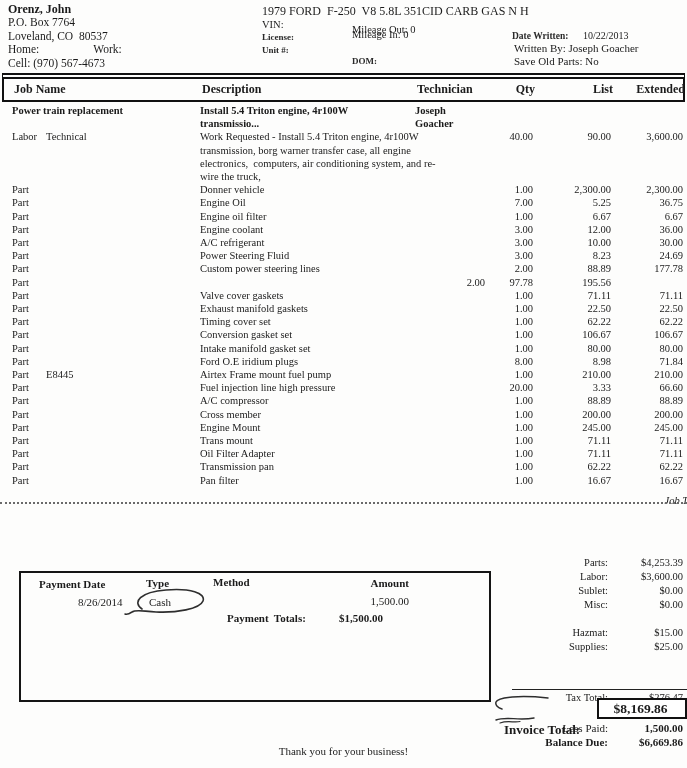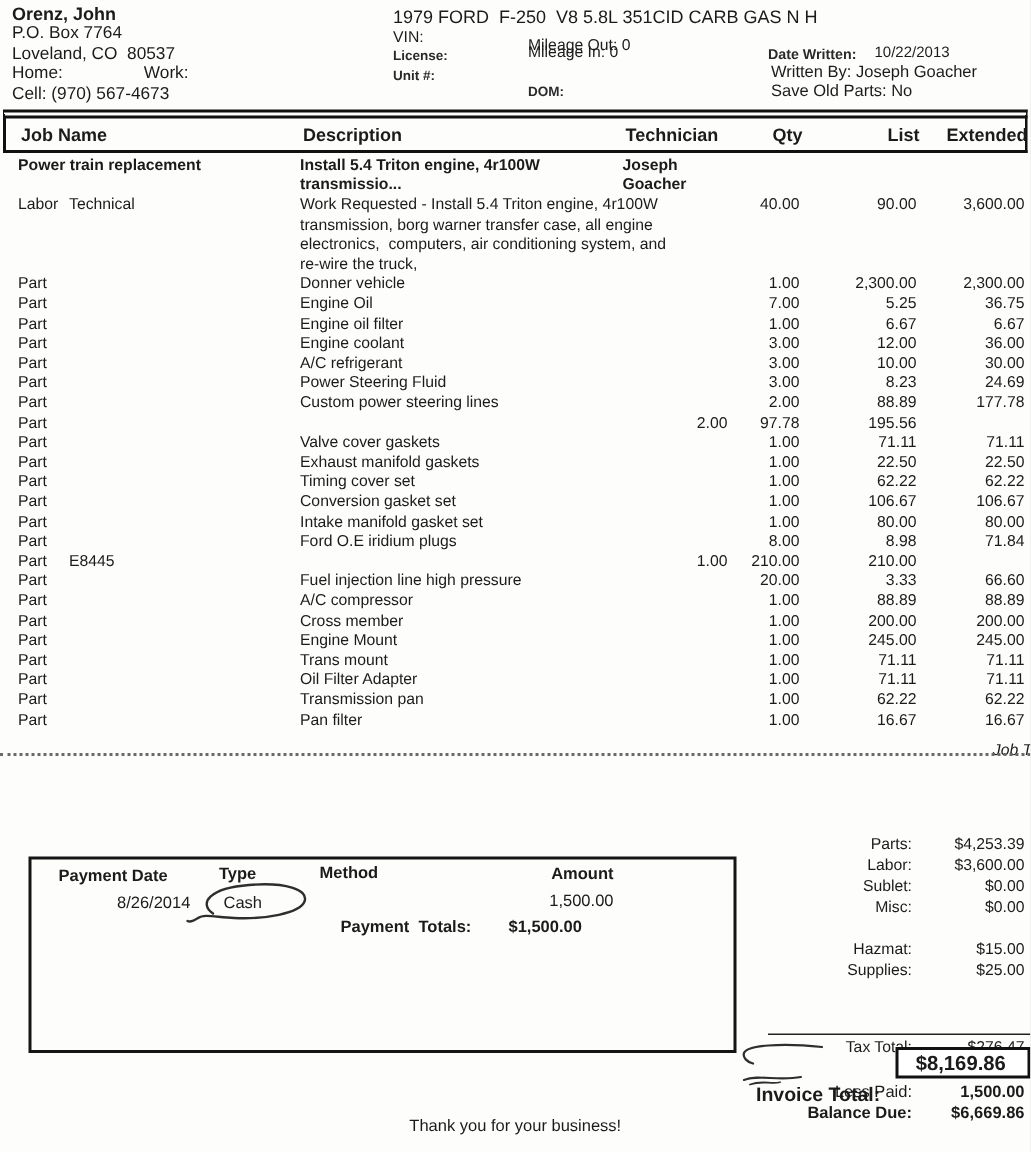--- a/index.html
+++ b/index.html
@@ -1,19 +1,19 @@
 <!DOCTYPE html>
 <html><head>
 <meta charset="utf-8">
 <style>
   html,body { margin:0; padding:0; background:#e8e8e8; }
   .page {
     position:relative; width:687px; height:768px; margin:0 auto;
     background:#fdfdfc; color:#1b1b1b; overflow:hidden;
-    font-family:Liberation Sans, sans-serif;
+    font-family:Liberation Serif, serif;
   }
   .abs { position:absolute; }
   .b { font-weight:bold; }
   .pre { white-space:pre; }
 
   
   .cust { left:8px; top:3px; font-size:11.5px; line-height:13.4px; }
   .cust .name { font-size:12px; }
   .homework span { display:inline-block; }
   .homework .hw2 { margin-left:54px; }
@@ -219,20 +219,21 @@
           <div class="c1">Part</div>
           <div class="c2"></div>
           <div class="cd">Ford O.E iridium plugs</div>
           <div class="num">8.00</div>
           <div class="num">8.98</div>
           <div class="num">71.84</div>
         </div>
         <div class="trow">
           <div class="c1">Part</div>
           <div class="c2">E8445</div>
+          <div class="cd">Airtex Frame mount fuel pump</div>
           <div class="num">1.00</div>
           <div class="num">210.00</div>
           <div class="num">210.00</div>
         </div>
         <div class="trow">
           <div class="c1">Part</div>
           <div class="c2"></div>
           <div class="cd">Fuel injection line high pressure</div>
           <div class="num">20.00</div>
           <div class="num">3.33</div>

